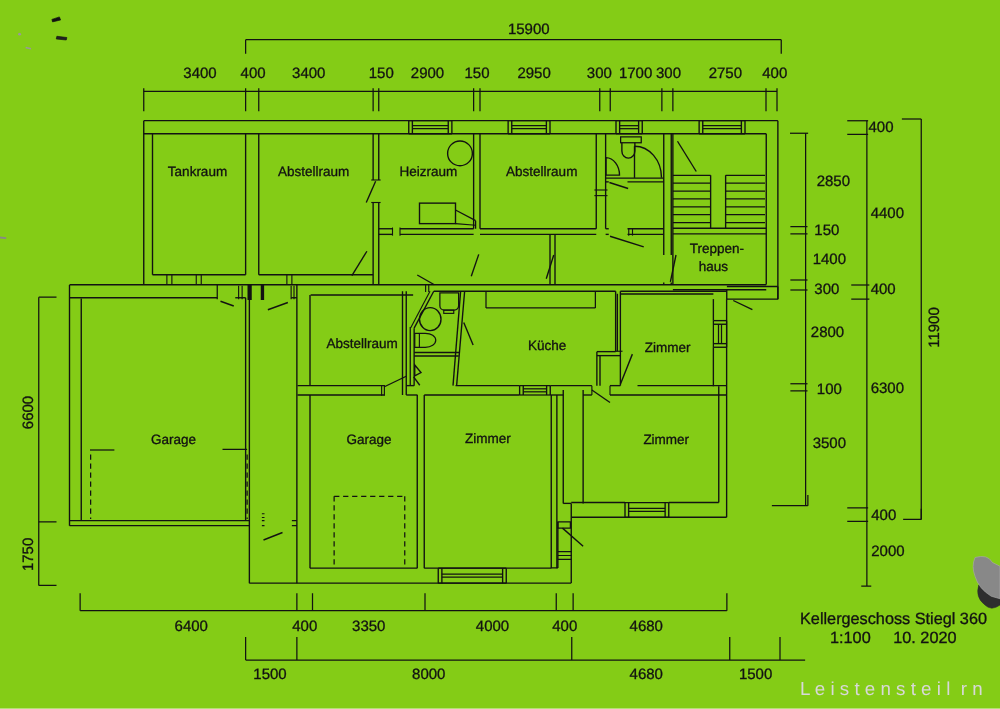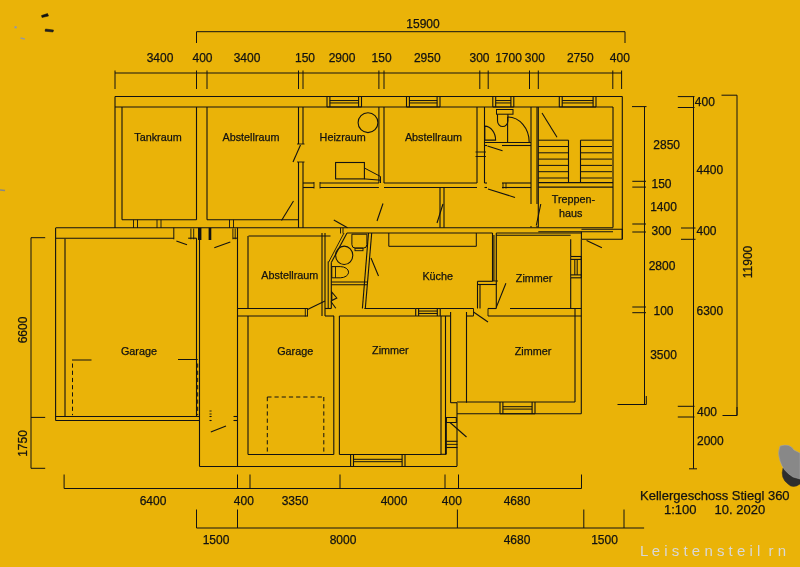--- a/index.html
+++ b/index.html
@@ -1,14 +1,14 @@
 <!DOCTYPE html>
 <html><head><meta charset="utf-8"><style>
 html,body{margin:0;padding:0;background:#fff;}
-#c{position:relative;width:800px;height:567px;background:#eab308;overflow:hidden;text-decoration:underline;}
+#c{position:relative;width:800px;height:567px;background:#84cc16;overflow:hidden;text-decoration:underline;}
 text{font-family:"Liberation Sans",sans-serif;stroke-width:0.25px;}
 </style></head><body>
 <div id="c">
 <svg width="800" height="567" viewBox="0 0 800 567">
 <line x1="196.5" y1="31.7" x2="625" y2="31.7" stroke="#121212" stroke-width="1"></line>
 <line x1="196.5" y1="31.7" x2="196.5" y2="43" stroke="#121212" stroke-width="1"></line>
 <line x1="625" y1="31.7" x2="625" y2="43" stroke="#121212" stroke-width="1"></line>
 <text x="423" y="27.5" font-size="12" text-anchor="middle" fill="#121212" stroke="#121212">15900</text>
 <line x1="115" y1="73" x2="621.6" y2="73" stroke="#121212" stroke-width="1"></line>
 <line x1="115" y1="70.5" x2="115" y2="89" stroke="#121212" stroke-width="1"></line>

